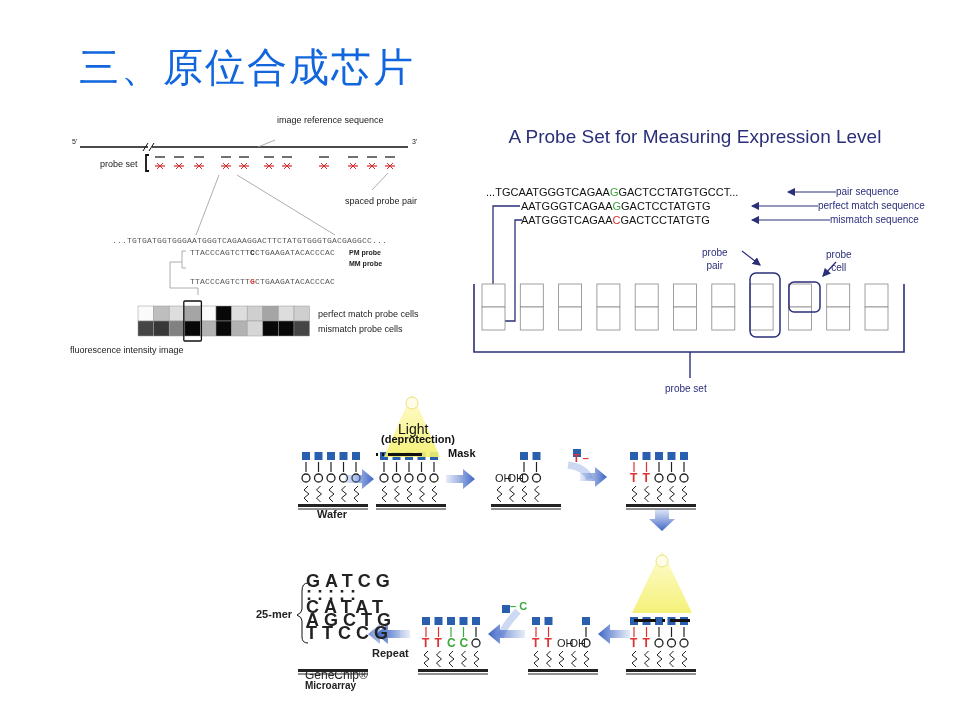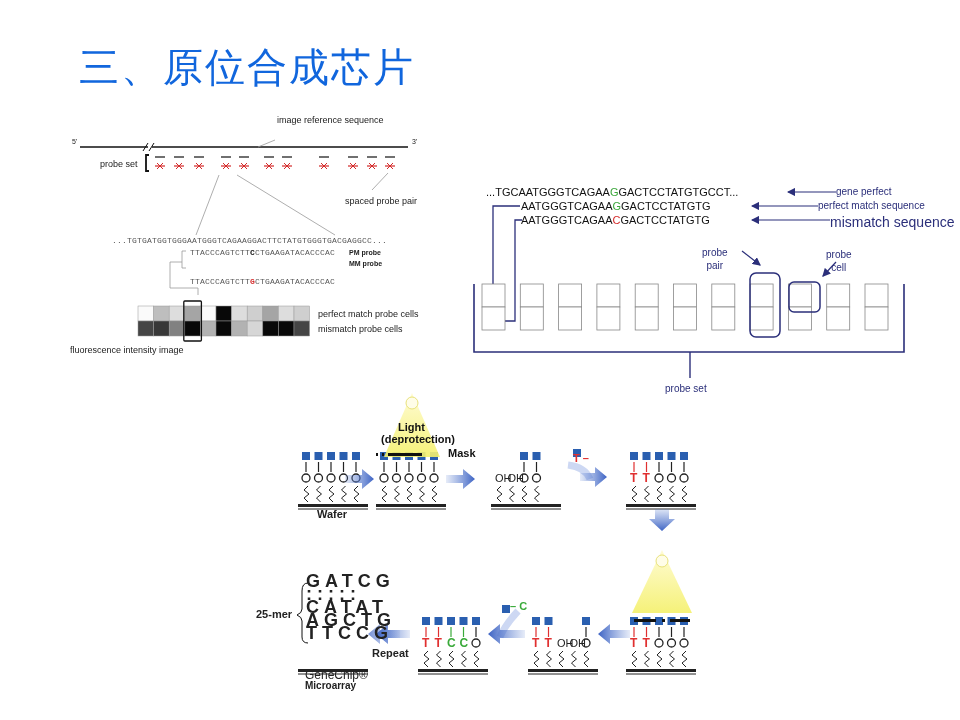--- a/index.html
+++ b/index.html
@@ -114,27 +114,28 @@
   <div class="abs mono" style="left:190px;top:277px"><span>TTACCCAGTCTT</span><b style="color:#d42a2a">G</b><span>CTGAAGATACACCCAC</span></div>
   <div class="abs t-small" style="left:349px;top:249px;font-size:7px;font-weight:bold">PM probe</div>
   <div class="abs t-small" style="left:349px;top:260px;font-size:7px;font-weight:bold">MM probe</div>
   <div class="abs t-small" style="left:318px;top:309px">perfect match probe cells</div>
   <div class="abs t-small" style="left:318px;top:324px">mismatch probe cells</div>
   <div class="abs t-small" style="left:70px;top:345px">fluorescence intensity image</div>
 </div>
 
 <div>
   <div class="abs navy" style="left:470px;top:125px;width:450px;text-align:center;font-size:19px;line-height:24px">
+    <div>A Probe Set for Measuring Expression Level</div>
   </div>
   <div class="abs" style="left:486px;top:186px;font-size:11px;color:#111;white-space:nowrap"><span>...TGCAATGGGTCAGAA</span><span style="color:#3aa63a">G</span><span>GACTCCTATGTGCCT...</span></div>
   <div class="abs" style="left:521px;top:200px;font-size:11px;color:#111;white-space:nowrap"><span>AATGGGTCAGAA</span><span style="color:#3aa63a">G</span><span>GACTCCTATGTG</span></div>
   <div class="abs" style="left:521px;top:214px;font-size:11px;color:#111;white-space:nowrap"><span>AATGGGTCAGAA</span><span style="color:#d42a2a">C</span><span>GACTCCTATGTG</span></div>
-  <div class="abs navy" style="left:836px;top:186px;font-size:10px">gene perfect</div>
+  <div class="abs navy" style="left:836px;top:186px;font-size:10px">pair sequence</div>
   <div class="abs navy" style="left:818px;top:200px;font-size:10px">perfect match sequence</div>
-  <div class="abs navy" style="left:830px;top:214px;font-size:14px">mismatch sequence</div>
+  <div class="abs navy" style="left:830px;top:214px;font-size:10px">mismatch sequence</div>
   <svg class="abs" style="left:460px;top:180px" width="470" height="220">
     <defs>
       <marker id="ah" markerWidth="7" markerHeight="7" refX="6" refY="3.5" orient="auto">
           <path d="M0,0 L7,3.5 L0,7 z" fill="#2b2f7a"></path>
         </marker>
     </defs>
     <line x1="376" y1="12" x2="328" y2="12" stroke="#2b2f7a" stroke-width="1.2" marker-end="url(#ah)"></line>
     <line x1="358" y1="26" x2="292" y2="26" stroke="#2b2f7a" stroke-width="1.2" marker-end="url(#ah)"></line>
     <line x1="370" y1="40" x2="292" y2="40" stroke="#2b2f7a" stroke-width="1.2" marker-end="url(#ah)"></line>
     <path d="M60 26 L33 26 L33 112" fill="none" stroke="#2b2f7a" stroke-width="1.3" marker-end="url(#ah)"></path>
@@ -384,21 +385,21 @@
     <polygon points="330,98 345,98 345,92 357,102 345,112 345,106 330,106" fill="url(#beamR)"></polygon>
     <polygon points="405,134 419,134 419,144 425,144 412,156 399,144 405,144" fill="url(#beamD)"></polygon>
     <polygon points="380,255 360,255 360,249 348,259 360,269 360,263 380,263" fill="url(#beamL)"></polygon>
     <path d="M268 236 Q255 250 250 262" fill="none" stroke="#b8c8ee" stroke-width="7" opacity="0.7"></path>
     <polygon points="275,255 250,255 250,249 238,259 250,269 250,263 275,263" fill="url(#beamL)"></polygon>
     <polygon points="160,255 138,255 138,249 126,259 138,269 138,263 160,263" fill="url(#beamL)"></polygon>
     <polygon points="150,255 130,255 130,249 118,259 130,269 130,263 150,263" fill="url(#beamL)" opacity="0.7"></polygon>
 
     <path d="M58 208 Q52 208 52 216 L52 234 Q52 238 47 240 Q52 242 52 246 L52 262 Q52 268 58 268" fill="none" stroke="#111" stroke-width="1"></path>
   </svg>
-  <div class="abs" style="left:398px;top:421px;font-size:11px;font-weight:bold;color:#111">Light</div>
+  <div class="abs" style="left:398px;top:421px;font-size:14px;font-weight:normal;color:#111">Light</div>
   <div class="abs" style="left:381px;top:433px;font-size:11px;font-weight:bold;color:#111">(deprotection)</div>
   <div class="abs" style="left:448px;top:447px;font-size:11px;font-weight:bold;color:#111">Mask</div>
   <div class="abs" style="left:317px;top:508px;font-size:11px;font-weight:bold;color:#222">Wafer</div>
   <div class="abs" style="left:573px;top:452px;font-size:11px;font-weight:bold;color:#e03030">T –</div>
   <div class="abs" style="left:510px;top:600px;font-size:11px;font-weight:bold;color:#3aaa3a">– C</div>
   <div class="abs" style="left:372px;top:647px;font-size:11px;font-weight:bold;color:#222">Repeat</div>
   <div class="abs" style="left:256px;top:608px;font-size:11px;font-weight:bold;color:#222">25-mer</div>
   <div class="abs" style="left:305px;top:668px;font-size:12px;font-weight:normal;color:#222">GeneChip®</div>
   <div class="abs" style="left:305px;top:680px;font-size:10px;font-weight:bold;color:#222">Microarray</div>
   <div class="abs" id="final-rows" style="left:306px;top:575px;font-size:18px;font-weight:bold;color:#222;line-height:13px;letter-spacing:5px;font-family:'Liberation Sans',sans-serif">

